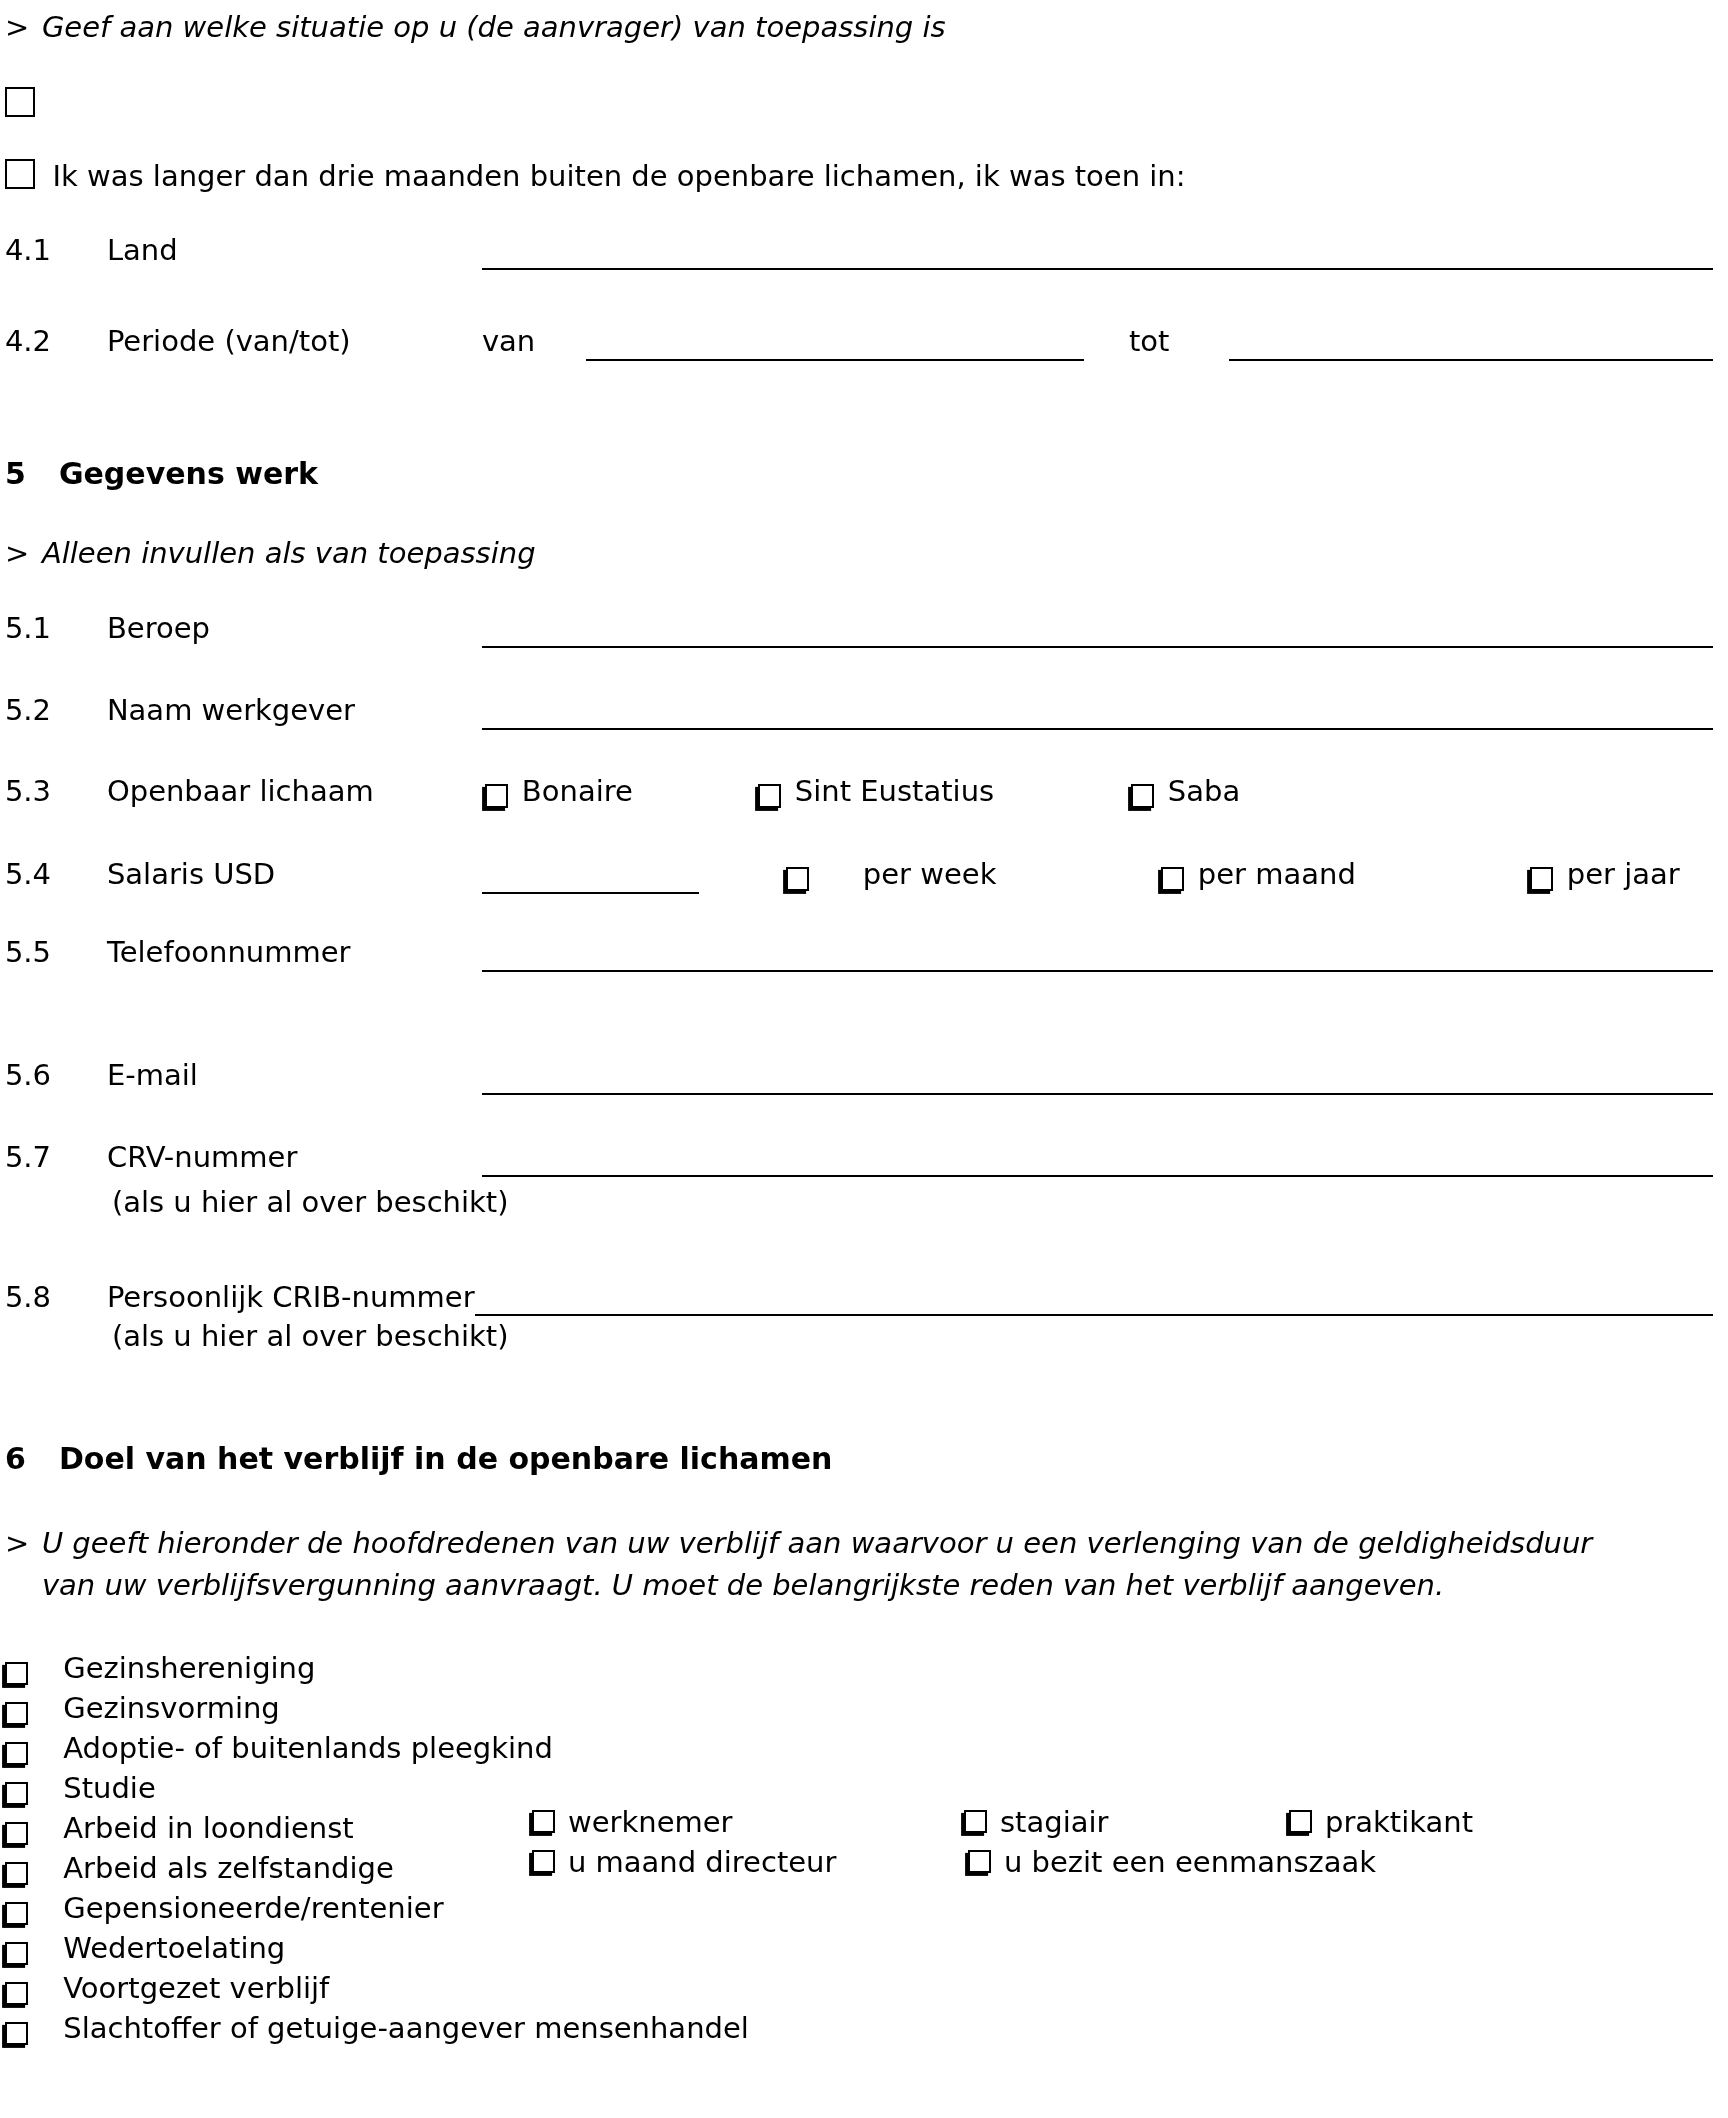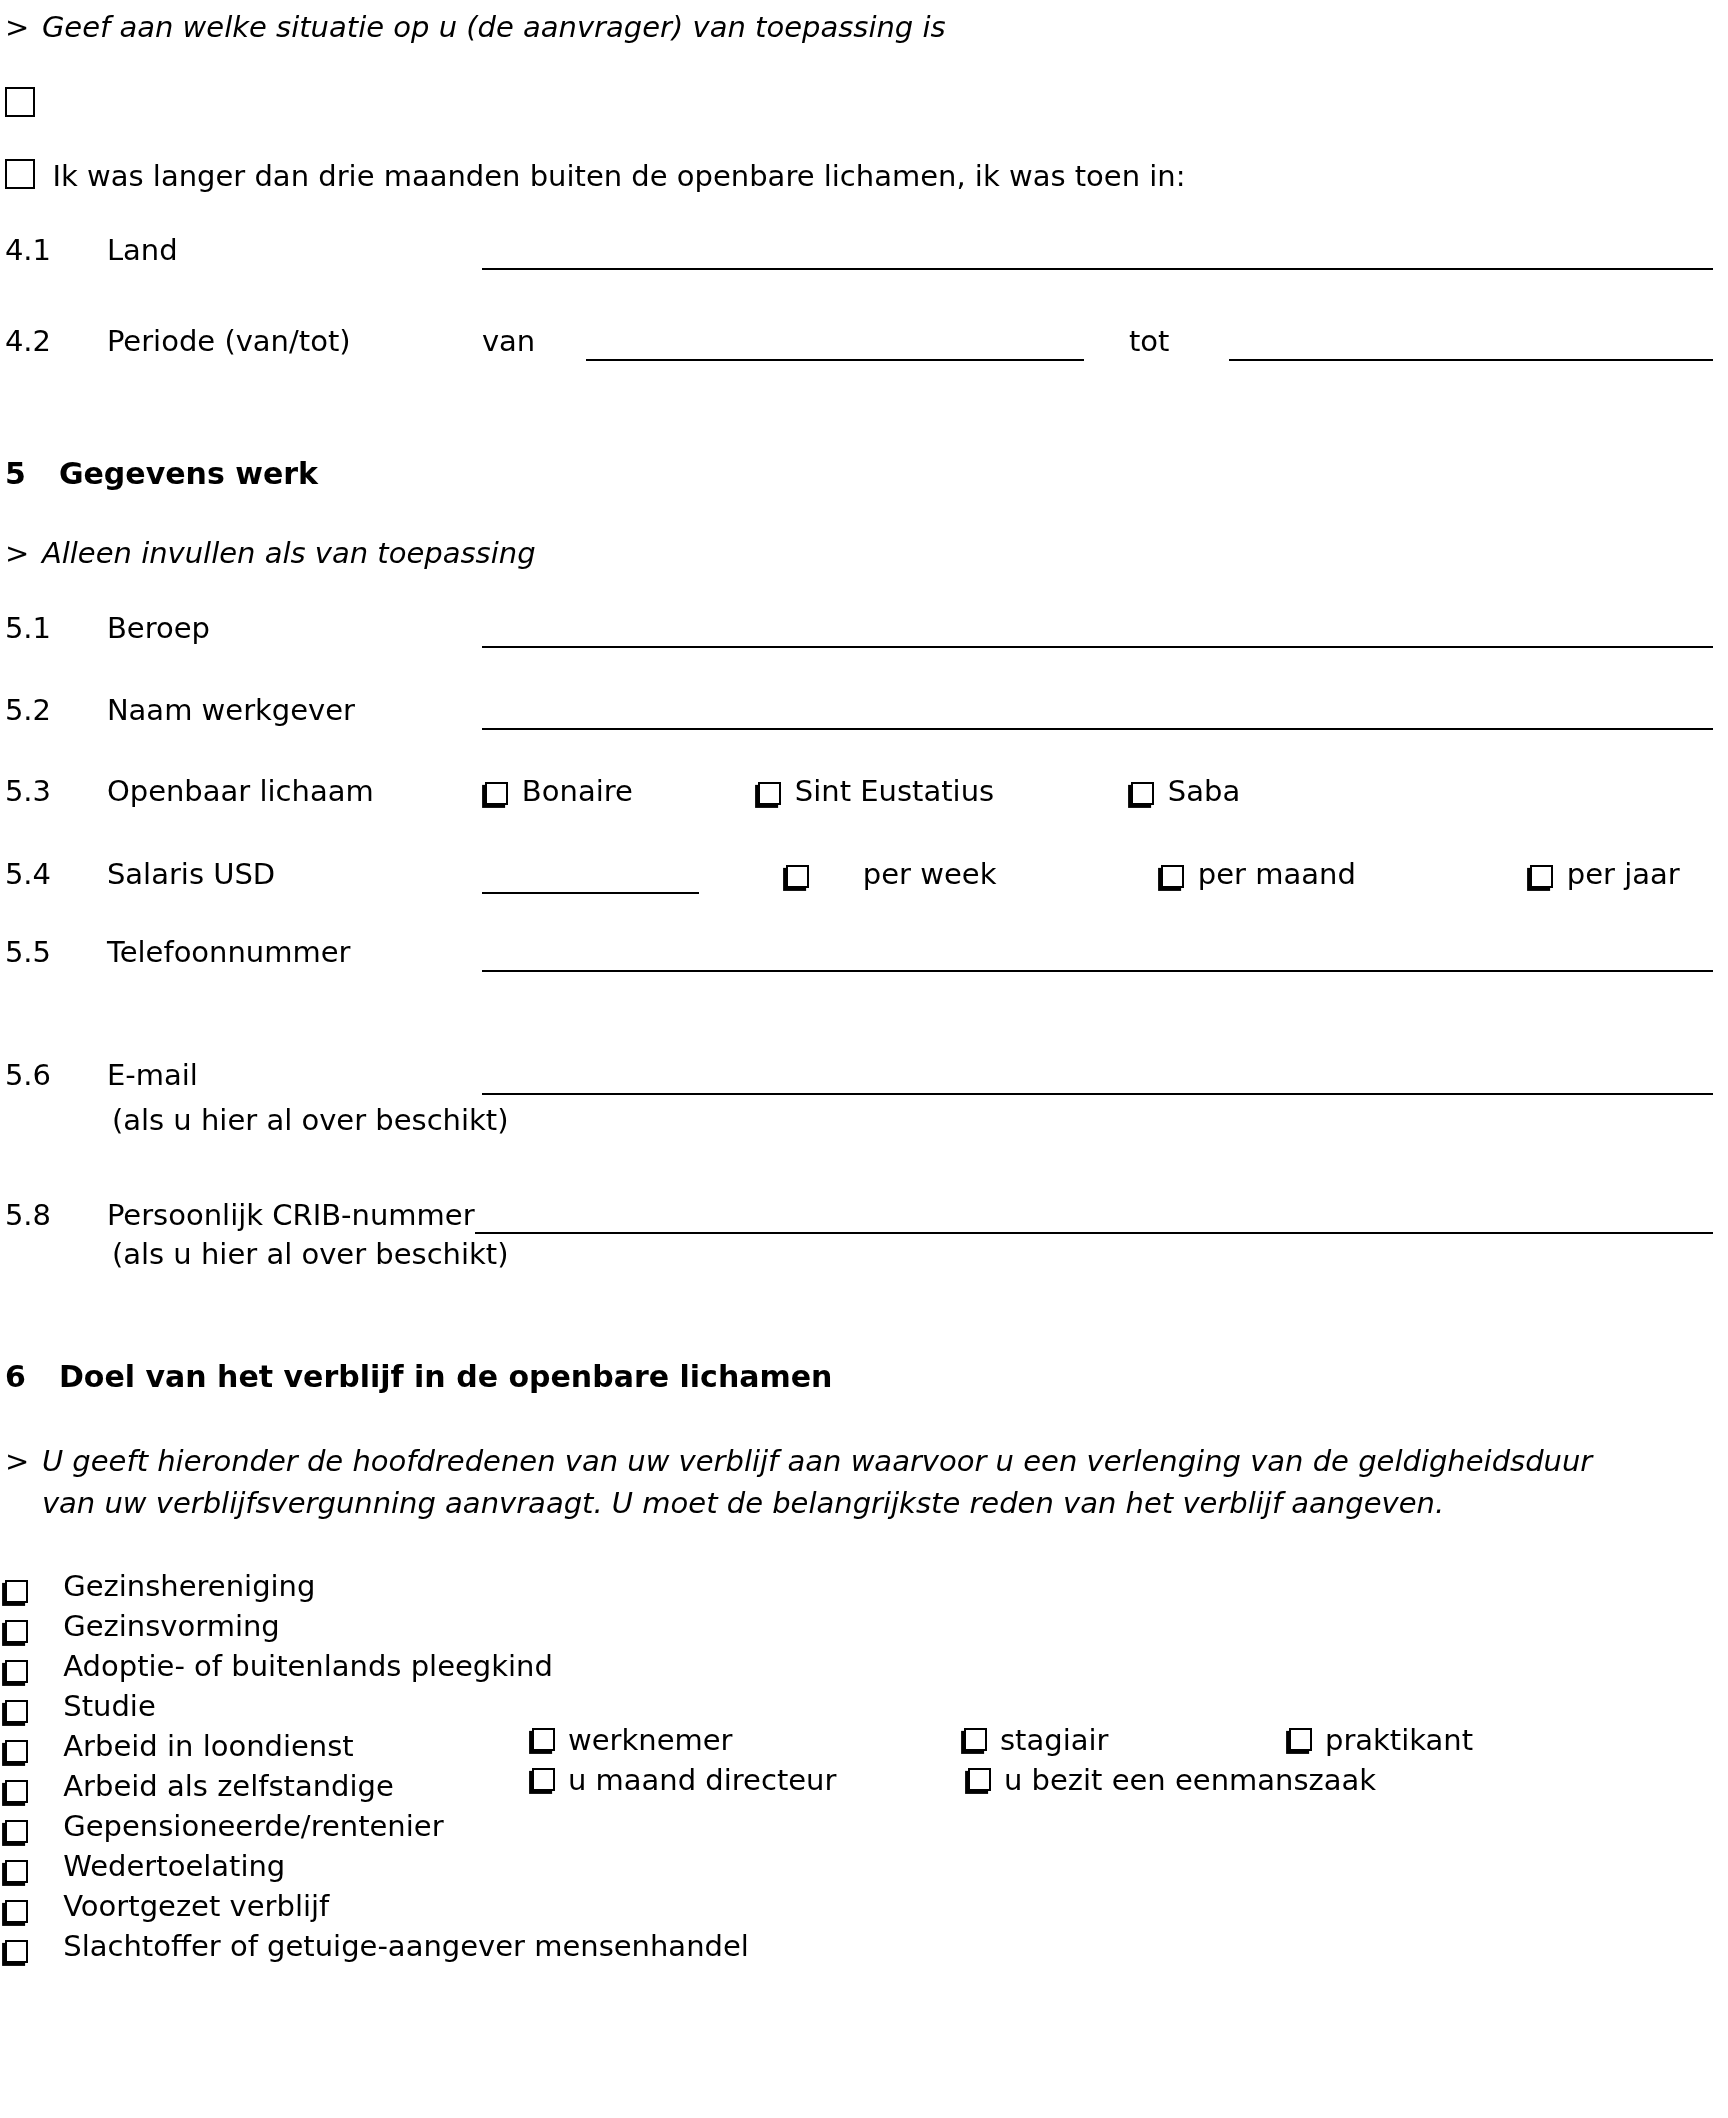--- a/index.html
+++ b/index.html
@@ -33,21 +33,21 @@
   .fline.fixed1{flex:none;width:498px;}
   .fline.fixed2{flex:none;width:217px;}
   .van{flex:none;width:104px;}
   .tot{flex:none;margin-left:45px;width:100px;}
   .subnote{margin-left:107px;margin-top:-5.9px;line-height:43px;}
 
   
   .cbs{flex:none;width:23.4px;height:23.4px;border:2px solid #000;box-sizing:border-box;box-shadow:-2.9px 2.9px 0 0 #000;background:#fff;}
 
   
-  .copt{display:flex;align-items:center;flex:none;}
+  .copt{display:flex;align-items:flex-end;flex:none;}
   .copt .cbs{margin:5.9px 13.7px 0 2.9px;}
   .w280{width:273px;}
   .w382{width:373px;}
   .w385{width:375px;}
   .w378{width:369px;}
   .gap63{margin-left:84px;gap:40px;}
 
   
   .heading{display:flex;font-weight:bold;font-size:30px;line-height:35px;}
   .hnum{flex:none;width:54px;}
@@ -178,20 +178,25 @@
     <span class="lbl">Telefoonnummer</span>
     <span class="fline"></span>
   </div>
 
   <div class="frow mt-r56">
     <span class="num">5.6</span>
     <span class="lbl">E-mail</span>
     <span class="fline"></span>
   </div>
 
+  <div class="frow mt-r57">
+    <span class="num">5.7</span>
+    <span class="lbl">CRV-nummer</span>
+    <span class="fline"></span>
+  </div>
   <div class="subnote">(als u hier al over beschikt)</div>
 
   <div class="frow mt-r58">
     <span class="num">5.8</span>
     <span class="lbl auto">Persoonlijk CRIB-nummer</span>
     <span class="fline"></span>
   </div>
   <div class="subnote">(als u hier al over beschikt)</div>
 
   <div class="heading mt-h6">

